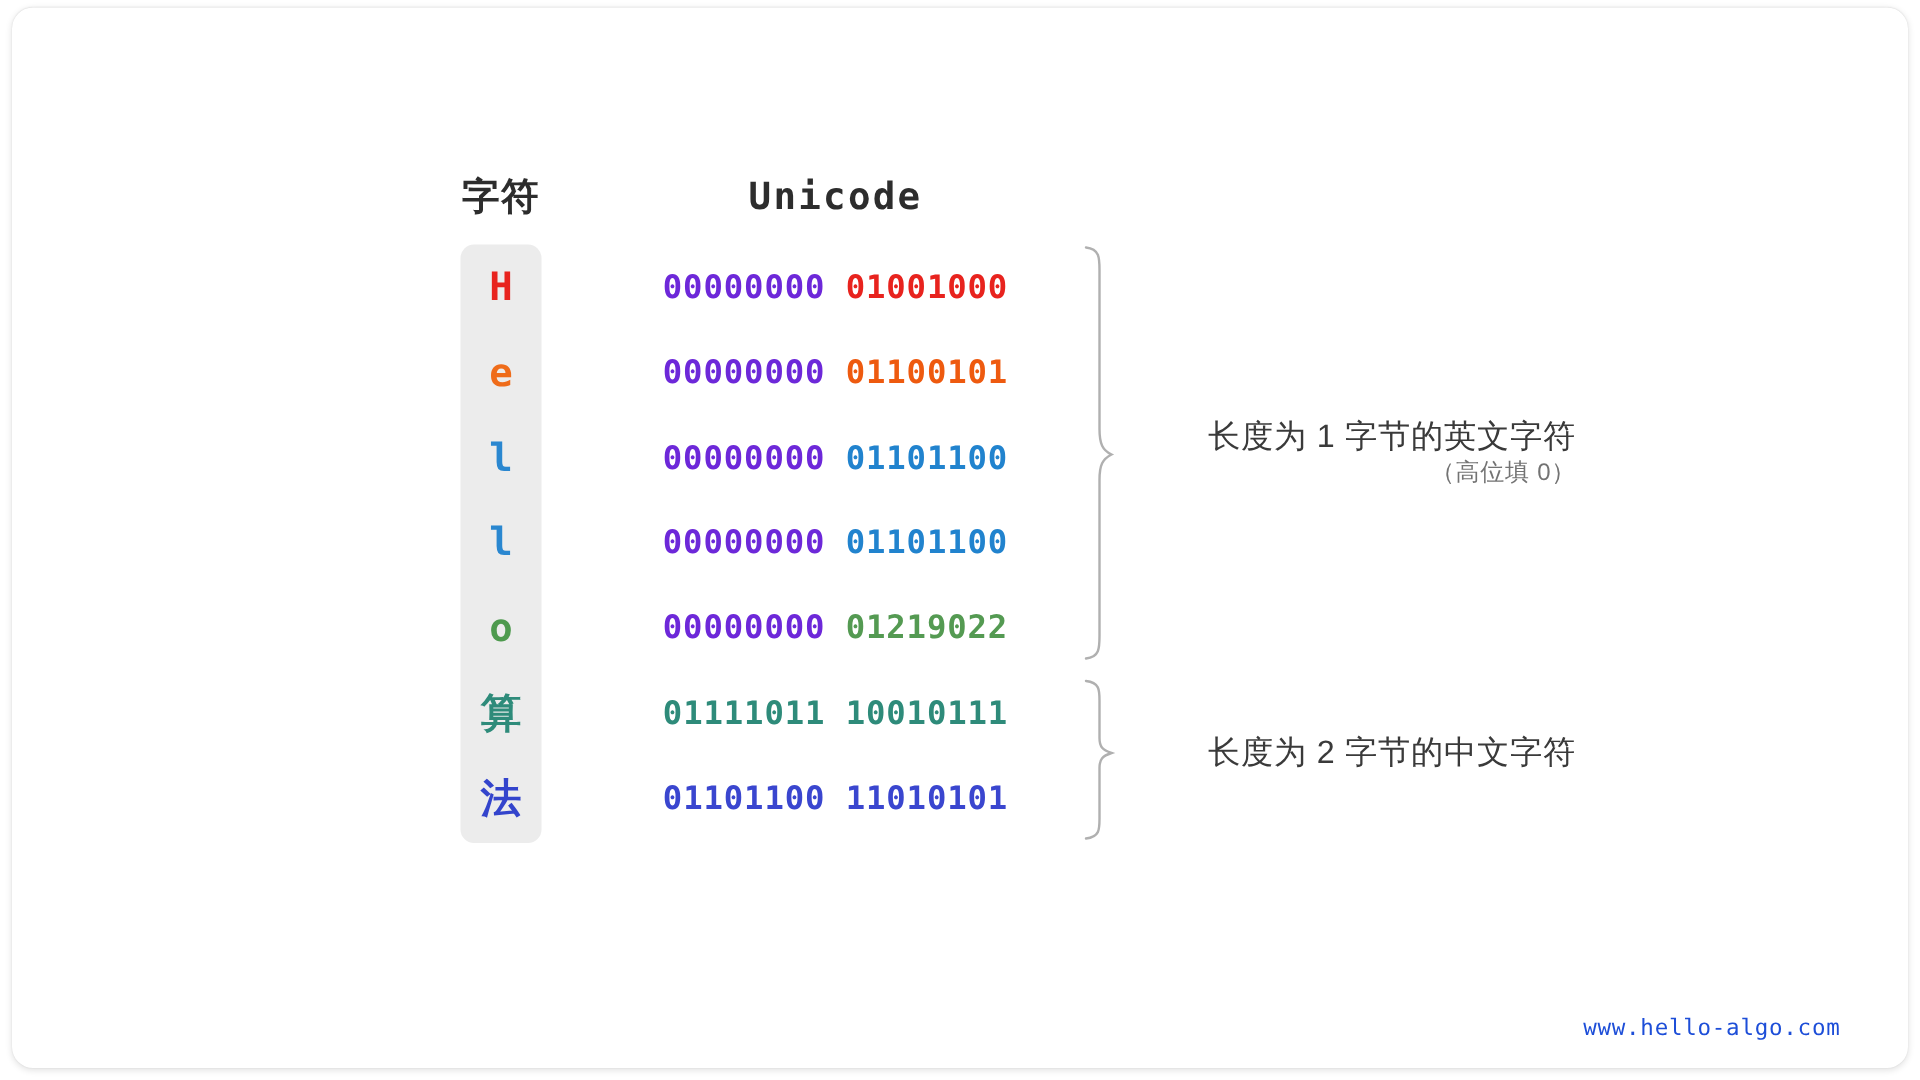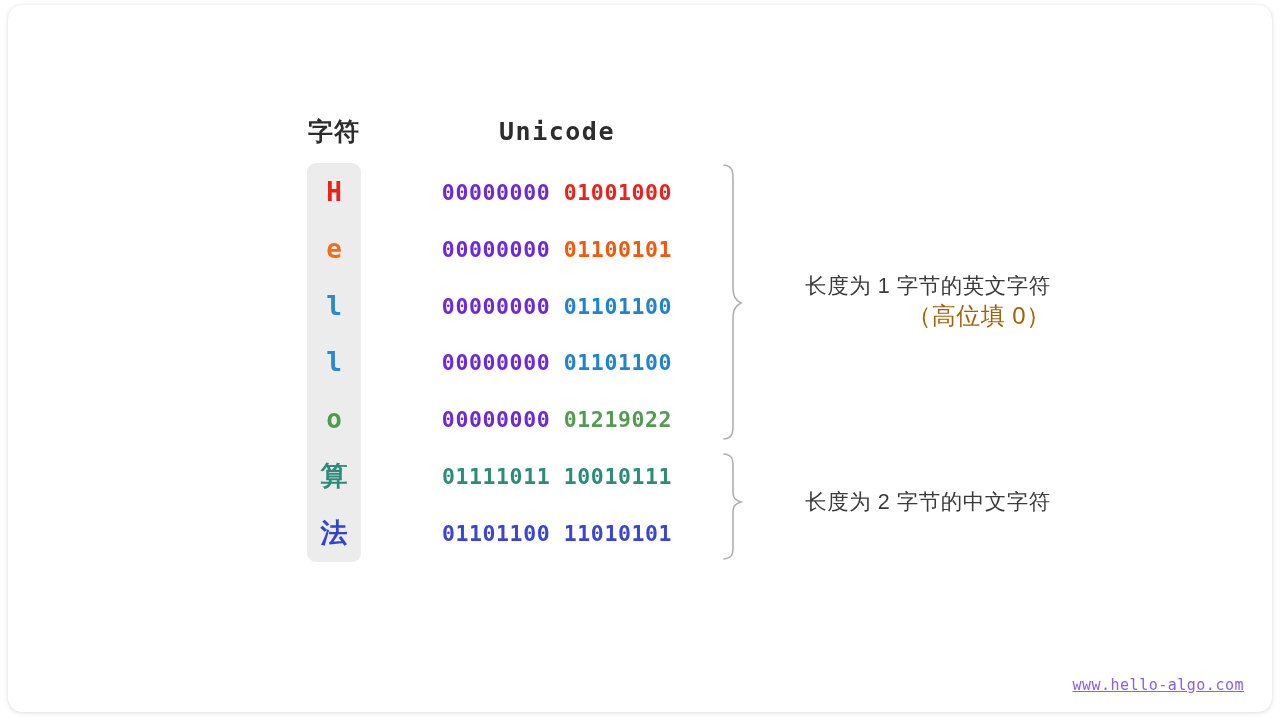--- a/index.html
+++ b/index.html
@@ -120,37 +120,36 @@
     text-align: right;
     white-space: nowrap;
     font-family: "Liberation Sans", "DejaVu Sans", sans-serif;
   }
   .ann-line1 {
     font-size: 21.5px;
     color: #3a3a3a;
     letter-spacing: 0.5px;
   }
   .ann-line2 {
-    font-size: 24px;
-    color: #a16207;
+    font-size: 16px;
+    color: #737373;
     letter-spacing: 0.5px;
   }
 
   
   #footer-url {
     position: absolute;
-    right: 36px;
+    right: 53px;
     top: 685px;
     transform: translateY(-50%);
     font-family: "DejaVu Sans Mono", "Liberation Mono", monospace;
     font-size: 15px;
-    color: #8b5cf6;
+    color: #1d4ed8;
     letter-spacing: 0.5px;
     white-space: nowrap;
-    text-decoration: underline;
   }
 </style>
 </head>
 <body>
 
 <div id="card"></div>
 
 <div id="stage">
 
   <div class="col-header" id="header-char">字符</div>

